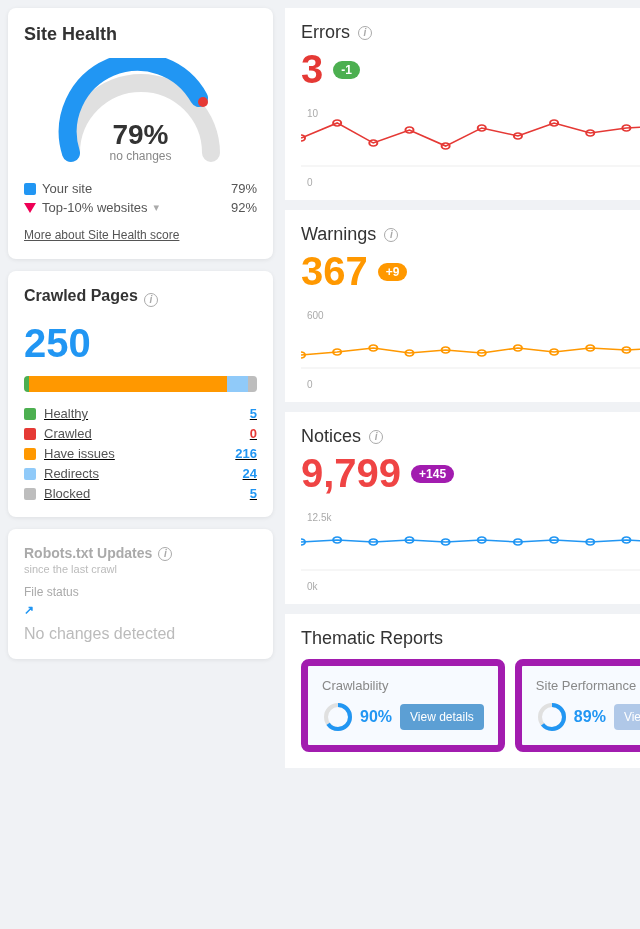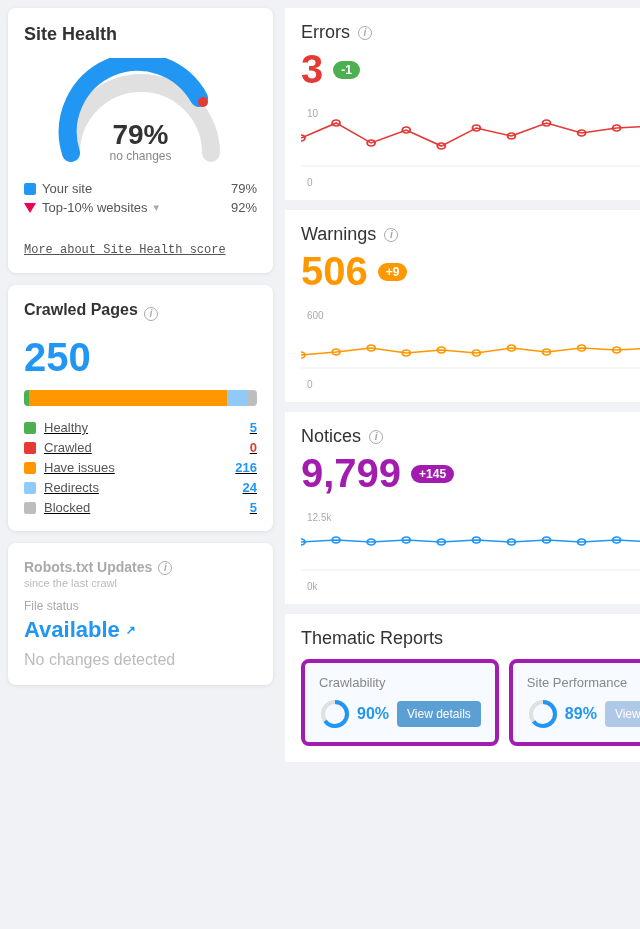--- a/index.html
+++ b/index.html
@@ -99,23 +99,22 @@
       height: 0;
       border-left: 6px solid transparent;
       border-right: 6px solid transparent;
       border-top: 10px solid #e05;
     }
     .more-link {
       font-size: 12px;
       color: #555;
       text-decoration: underline;
       cursor: pointer;
-      margin-top: 20px;
+      margin-top: 5px;
       display: inline-block;
-      font-family: Liberation Mono, monospace;
     }
     
     .crawled-title {
       font-size: 16px;
       font-weight: bold;
       color: #333;
       margin-bottom: 8px;
     }
     .crawled-count {
       font-size: 40px;
@@ -218,21 +217,21 @@
       align-items: center;
       gap: 10px;
       margin-bottom: 6px;
     }
     .metric-value {
       font-size: 40px;
       font-weight: bold;
     }
     .metric-value.red { color: #e53935; }
     .metric-value.orange { color: #ff9800; }
-    .metric-value.blue { color: #a21caf; }
+    .metric-value.blue { color: #ef4444; }
     .metric-badge {
       border-radius: 12px;
       padding: 2px 8px;
       font-size: 12px;
       font-weight: bold;
       color: #fff;
     }
     .badge-green { background: #4caf50; }
     .badge-orange { background: #ff9800; }
     .badge-red { background: #a21caf; }
@@ -265,21 +264,21 @@
       color: #333;
       margin-bottom: 10px;
     }
     .thematic-cards-row {
       display: flex;
       gap: 10px;
       overflow: hidden;
     }
     .thematic-card {
       background: #f7faff;
-      border: 4px solid #a21caf;
+      border: 7px solid #a21caf;
       border-radius: 8px;
       padding: 12px 14px;
       min-width: 180px;
       flex-shrink: 0;
     }
     .thematic-card-title {
       font-size: 13px;
       color: #888;
       margin-bottom: 8px;
     }
@@ -425,21 +424,20 @@
     </div>
 
     <div class="card">
       <div style="display:flex;align-items:center;gap:6px;">
         <span class="robots-title">Robots.txt Updates</span>
         <span class="info-circle">i</span>
       </div>
       <div class="robots-subtitle">since the last crawl</div>
       <div class="robots-status-label">File status</div>
       <div class="robots-status-value">
-        <span>Available</span>
         <span class="ext-link-icon">↗</span>
       </div>
       <div class="robots-no-changes">No changes detected</div>
     </div>
 
   </div>
 
   <div class="right-col">
 
     <div class="metric-section">
@@ -472,21 +470,21 @@
         </svg>
       </div>
     </div>
 
     <div class="metric-section" style="margin-top:8px;">
       <div class="metric-header">
         <span class="metric-title">Warnings</span>
         <span class="info-circle">i</span>
       </div>
       <div class="metric-value-row">
-        <span class="metric-value orange">506</span>
+        <span class="metric-value orange">367</span>
         <span class="metric-badge badge-orange">+9</span>
       </div>
       <div class="chart-container">
         <span class="chart-label top">600</span>
         <span class="chart-label bottom">0</span>
         <svg class="chart" viewBox="0 0 300 60" preserveAspectRatio="none">
           <polyline points="0,45 27,42 54,38 81,43 108,40 135,43 162,38 189,42 216,38 243,40 270,38 300,36" fill="none" stroke="#ff9800" stroke-width="1.5"></polyline>
           <circle cx="0" cy="45" r="3" fill="none" stroke="#ff9800" stroke-width="1.5"></circle>
           <circle cx="27" cy="42" r="3" fill="none" stroke="#ff9800" stroke-width="1.5"></circle>
           <circle cx="54" cy="38" r="3" fill="none" stroke="#ff9800" stroke-width="1.5"></circle>

